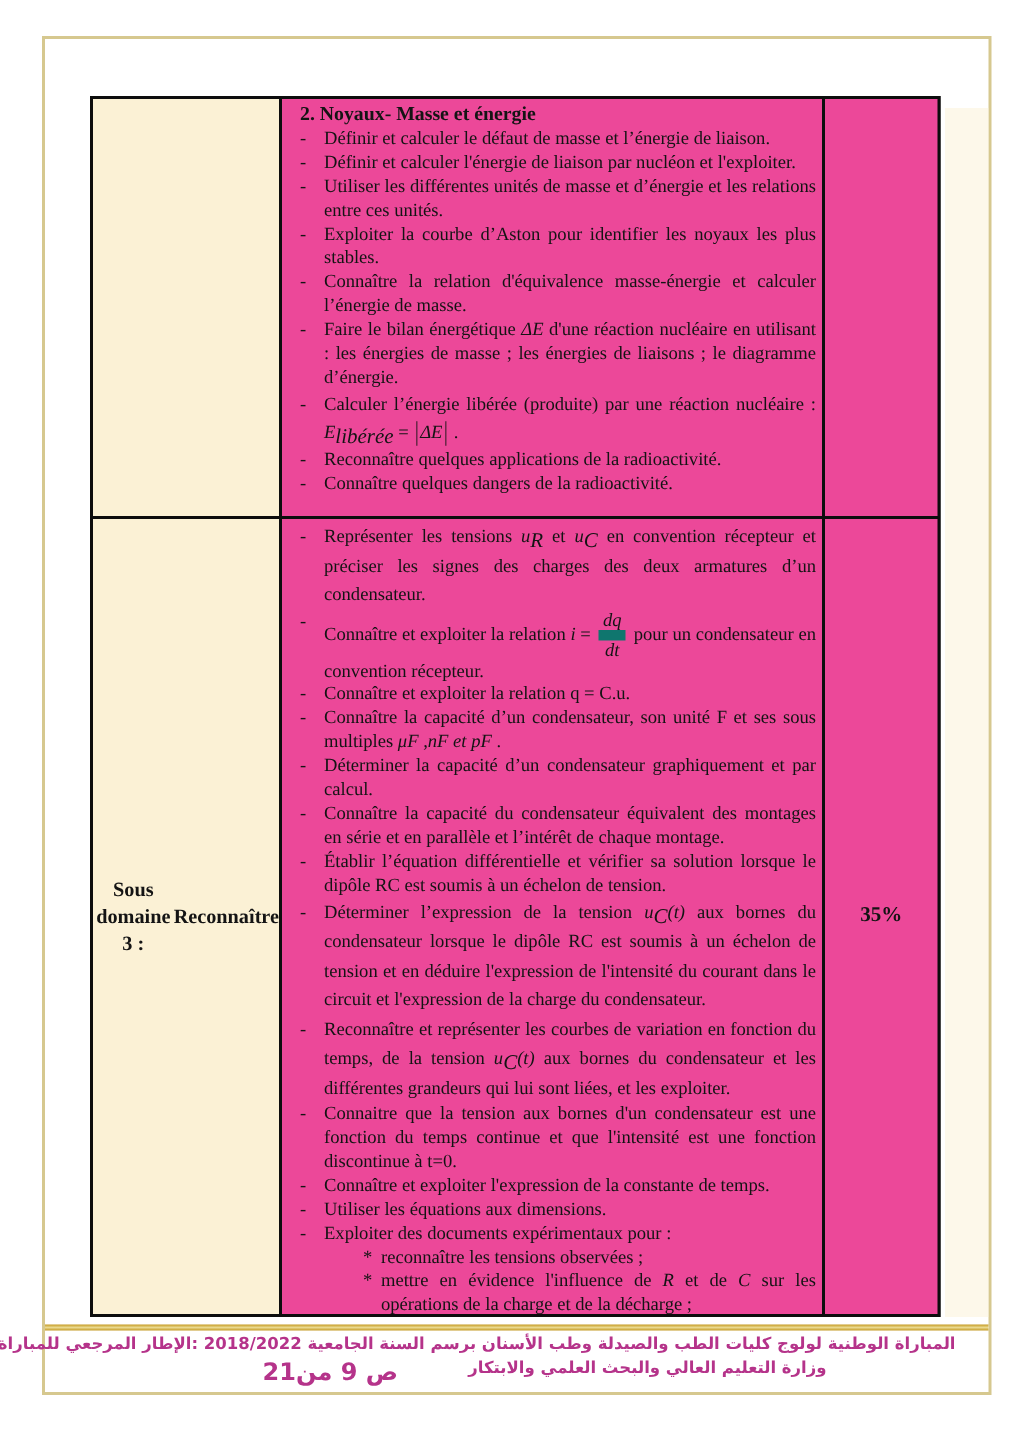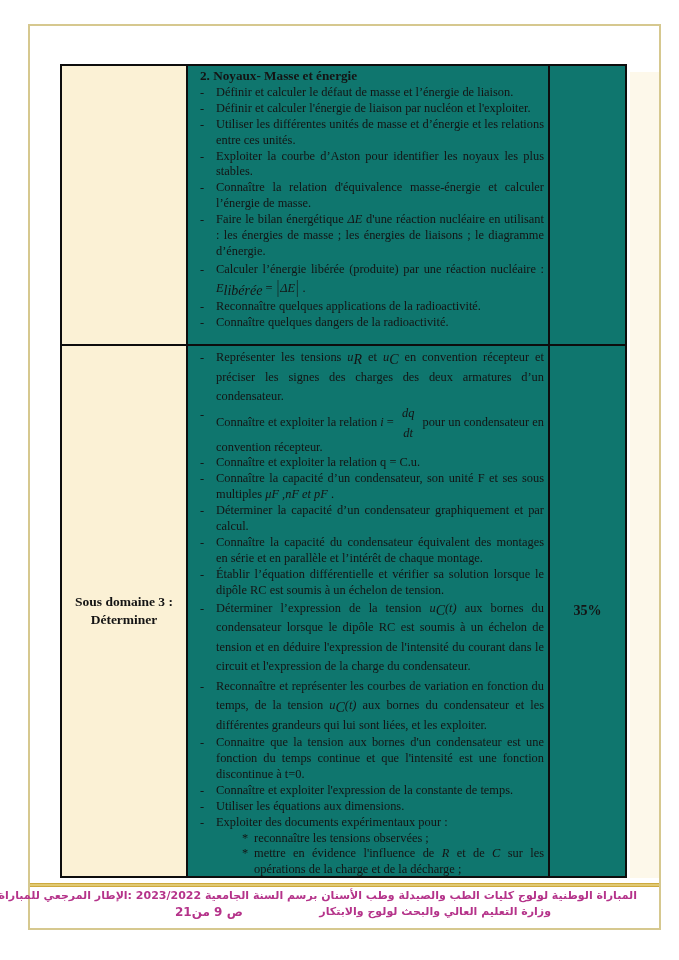--- a/index.html
+++ b/index.html
@@ -8,24 +8,24 @@
     font-family:"Liberation Serif",serif;color:var(--body-text,#141414);
   }
   .frame{position:absolute;left:28px;top:24px;width:629px;height:902px;border:2px solid var(--frame-border,#d6c88f);}
   .margin-strip{position:absolute;left:630px;top:72px;width:29px;height:806px;background:var(--domain-bg,#fbf1d5);opacity:.5;}
 
   .tbl{
     position:absolute;left:60px;top:64px;
     display:grid;grid-template-columns:124px 360px 75px;grid-template-rows:278px 530px;
     gap:2px;background:var(--table-border,#0d0d0d);border:2px solid var(--table-border,#0d0d0d);
   }
-  .cell{background:#0f766e;overflow:hidden;}
+  .cell{background:#ec4899;overflow:hidden;}
   .domain{
     background:var(--domain-bg,#fbf1d5);
-    display:flex;flex-direction:column;justify-content:center;align-items:center;
+    display:flex;flex-direction:row;justify-content:center;align-items:center;
     text-align:center;font-weight:bold;font-size:13.5px;line-height:1.35;
   }
   .pct{display:flex;align-items:center;justify-content:center;font-weight:bold;font-size:14px;}
   .content{padding:2px 4px;font-size:12.4px;line-height:15.9px;text-align:justify;}
   .heading{font-weight:bold;font-size:13.2px;padding-left:8px;text-align:left;margin-bottom:1px;}
   .item{position:relative;padding-left:24px;}
   .item>.dash{position:absolute;left:8px;}
   .item.tall{line-height:19.5px;}
   .subitem{position:relative;padding-left:62px;}
   .subitem>.star{position:absolute;left:50px;}
@@ -35,21 +35,21 @@
   .frac .den{display:block;}
   .bar{display:inline-block;transform:scaleY(1.45);margin:0 1px;}
 
   .footer-rule{position:absolute;left:30px;top:883px;width:629px;height:4px;
     background:linear-gradient(to bottom,var(--footer-rule,#c49a24),#ead98e,var(--footer-rule,#c49a24));}
   .footer{position:absolute;left:30px;top:889px;width:629px;
     color:var(--footer-text,#b5338a);font-family:"DejaVu Sans",sans-serif;font-weight:bold;font-size:11px;}
   .f-line1{display:flex;justify-content:space-between;direction:rtl;padding:0 22px 0 52px;}
   .f-line2{position:relative;height:20px;margin-top:3px;}
   .ministry{position:absolute;right:108px;direction:rtl;}
-  .pageno{position:absolute;left:145px;direction:rtl;font-size:12px;}
+  .pageno{position:absolute;left:145px;direction:rtl;font-size:16px;}
   .ar{white-space:nowrap;}
 </style>
 </head>
 <body>
 
 <div class="page">
   <div class="frame"></div>
   <div class="margin-strip"></div>
 
   <div class="tbl">
@@ -68,21 +68,21 @@
         <div class="item tall"><span class="dash">-</span>Calculer l’énergie libérée (produite) par une réaction nucléaire : <span class="msub"><i>E</i><sub><i>libérée</i></sub></span> = <span><span class="bar">|</span><i>ΔE</i><span class="bar">|</span></span> .</div>
         <div class="item"><span class="dash">-</span>Reconnaître quelques applications de la radioactivité.</div>
         <div class="item"><span class="dash">-</span>Connaître quelques dangers de la radioactivité.</div>
       </div>
     <div class="cell pct">
       <span></span>
     </div>
 
     <div class="cell domain">
       <span>Sous domaine 3 :</span>
-      <span>Déterminer</span>
+      <span>Reconnaître</span>
     </div>
     <div class="cell content">
         <div class="item tall"><span class="dash">-</span>Représenter les tensions <span class="msub"><i>u</i><sub><i>R</i></sub></span> et <span class="msub"><i>u</i><sub><i>C</i></sub></span> en convention récepteur et préciser les signes des charges des deux  armatures d’un condensateur.</div>
         <div class="item"><span class="dash">-</span>Connaître et exploiter la relation <i>i</i> = <span class="frac"><span class="num">dq</span><span class="den">dt</span></span> pour un condensateur en convention récepteur.</div>
         <div class="item"><span class="dash">-</span>Connaître et exploiter la relation q = C.u.</div>
         <div class="item"><span class="dash">-</span>Connaître la capacité d’un condensateur, son unité F et ses sous multiples <i>μF ,nF et pF</i> .</div>
         <div class="item"><span class="dash">-</span>Déterminer la capacité d’un condensateur graphiquement et par calcul.</div>
         <div class="item"><span class="dash">-</span>Connaître la capacité du condensateur équivalent des montages en série et en parallèle et l’intérêt de chaque montage.</div>
         <div class="item"><span class="dash">-</span>Établir l’équation différentielle et vérifier sa solution lorsque le dipôle RC est soumis à un échelon de tension.</div>
         <div class="item tall"><span class="dash">-</span>Déterminer l’expression de la tension <span class="msub"><i>u</i><sub><i>C</i></sub></span><i>(t)</i> aux bornes du condensateur lorsque le dipôle RC est soumis à un échelon de tension et en déduire l'expression de l'intensité du courant dans le circuit et l'expression de la charge du condensateur.</div>
@@ -95,21 +95,21 @@
         <div class="subitem"><span class="star">*</span>mettre en évidence l'influence de <i>R</i> et de <i>C</i> sur les opérations de la charge et de la décharge ;</div>
       </div>
     <div class="cell pct">
       <span>35%</span>
     </div>
   </div>
 
   <div class="footer-rule"></div>
   <div class="footer">
     <div class="f-line1">
-      <span class="ar">المباراة الوطنية لولوج كليات الطب والصيدلة وطب الأسنان برسم السنة الجامعية 2023/2022 :</span>
+      <span class="ar">المباراة الوطنية لولوج كليات الطب والصيدلة وطب الأسنان برسم السنة الجامعية 2018/2022 :</span>
       <span class="ar">الإطار المرجعي للمباراة</span>
     </div>
     <div class="f-line2">
-      <span class="ar ministry">وزارة التعليم العالي والبحث لولوج والابتكار</span>
+      <span class="ar ministry">وزارة التعليم العالي والبحث العلمي والابتكار</span>
       <span class="ar pageno">ص 9 من21</span>
     </div>
   </div>
 </div>
 
 </body></html>

